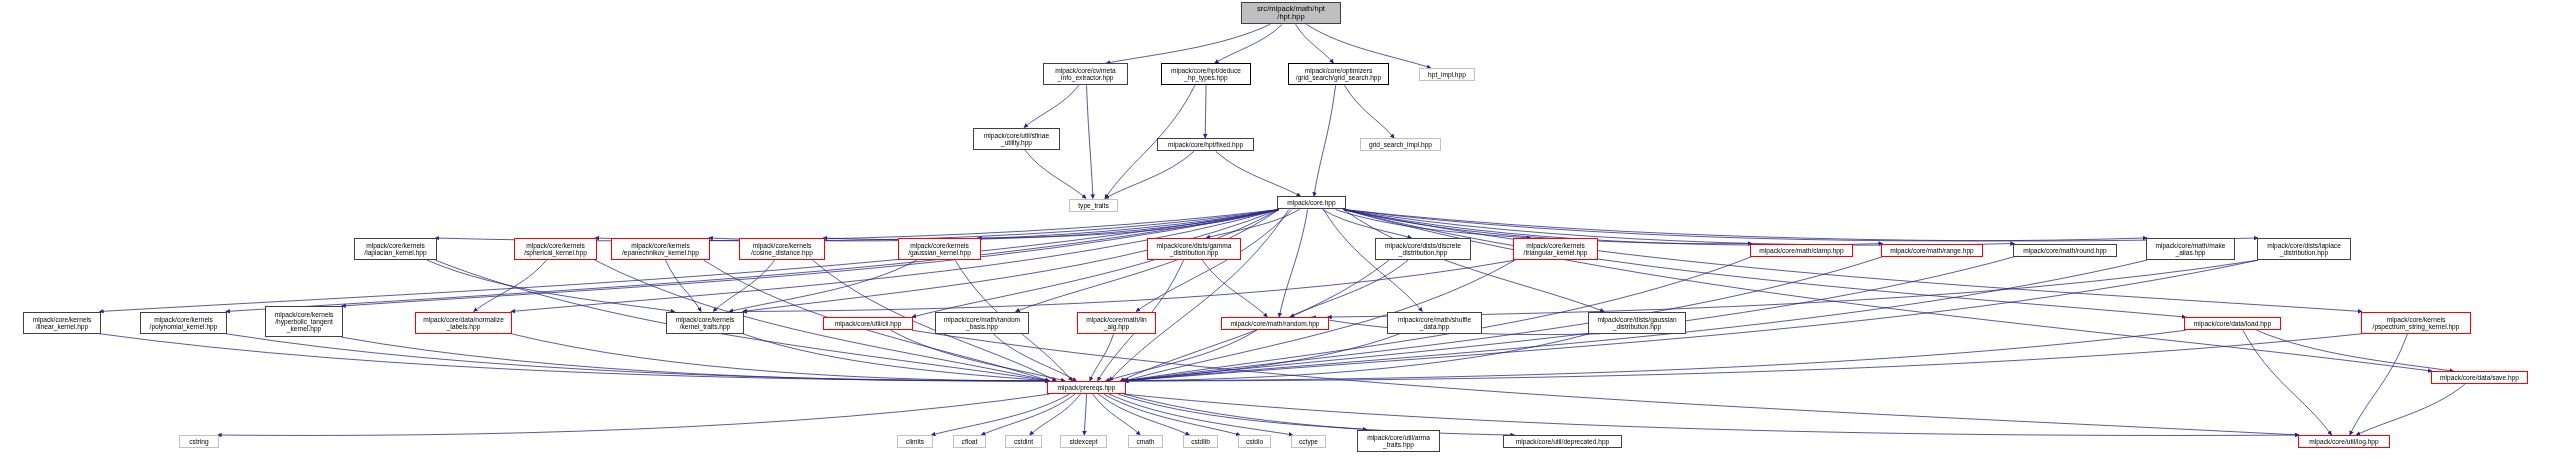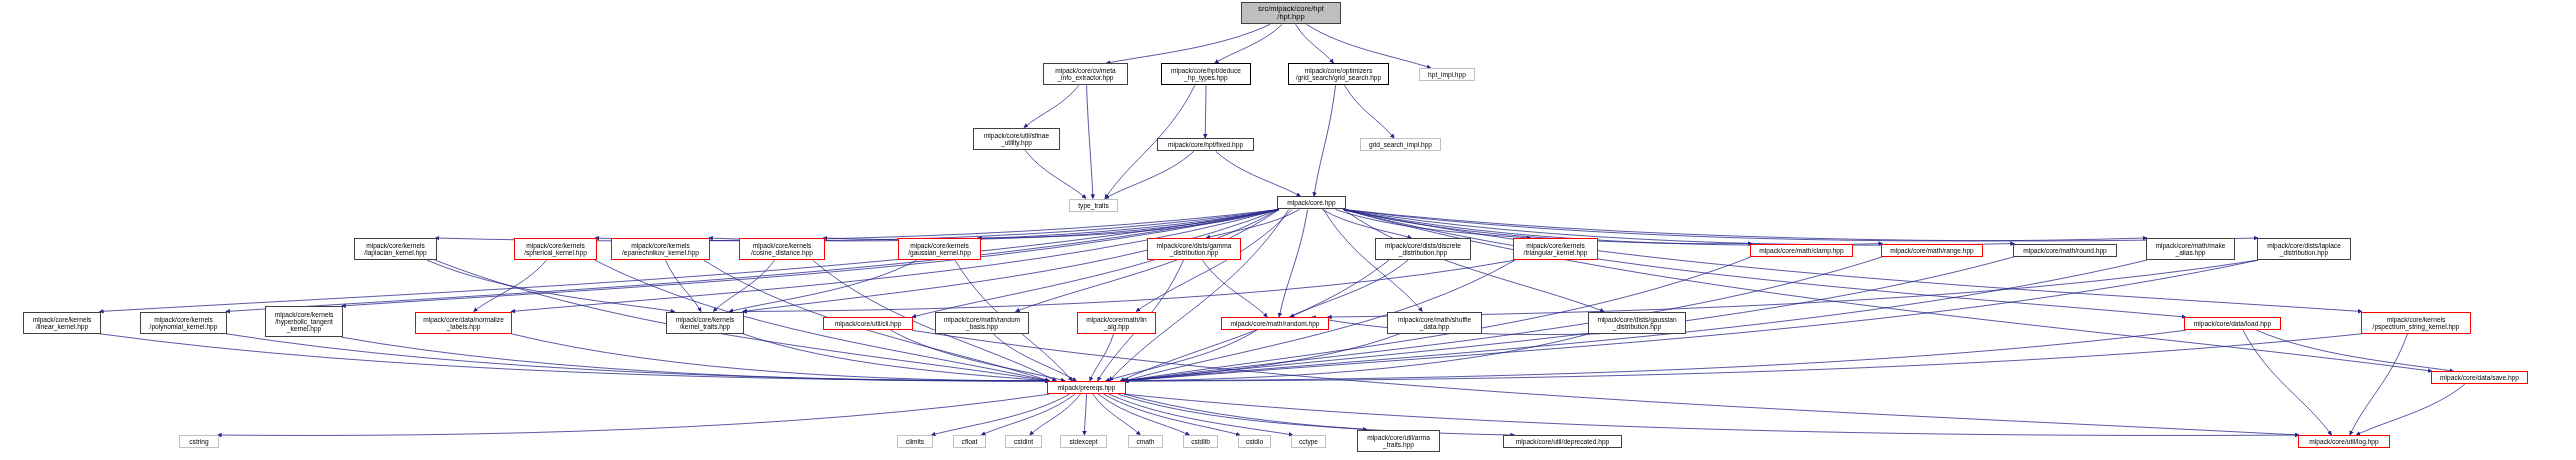--- a/index.html
+++ b/index.html
@@ -152,21 +152,21 @@
         <path d="M 1573.55 568 C 1594.07 596.944, 1621.43 606.974, 1641.95 627" fill="none" stroke="#252589" stroke-width="1.1" marker-end="url(#arrow)"></path>
         <path d="M 1581.45 568 C 1620.93 599.156, 1673.57 609.186, 1713.05 627" fill="none" stroke="#252589" stroke-width="1.1" marker-end="url(#arrow)"></path>
         <path d="M 1589.2 568 C 1648.24 601.438, 1726.96 611.4680000000001, 1786 627" fill="none" stroke="#252589" stroke-width="1.1" marker-end="url(#arrow)"></path>
         <path d="M 1596.95 568 C 1676.4650000000001 603.82675, 1782.4850000000001 613.85675, 1862 627" fill="none" stroke="#252589" stroke-width="1.1" marker-end="url(#arrow)"></path>
         <path d="M 1609.85 568 C 1717.49 603.508, 1861.01 612.178, 1968.65 619" fill="none" stroke="#252589" stroke-width="1.1" marker-end="url(#arrow)"></path>
         <path d="M 1619 568 C 1787.75 614.2375, 2012.75 624.2675, 2181.5 627" fill="none" stroke="#252589" stroke-width="1.1" marker-end="url(#arrow)"></path>
         <path d="M 1619 568 C 2126.9 620.55, 2804.1 630.58, 3312 627" fill="none" stroke="#252589" stroke-width="1.1" marker-end="url(#arrow)"></path>
       </g>
   </svg>
   <div id="node-layer">
-      <div class="node root" style="left: 1241px; top: 2.1px; width: 100px; height: 22px; font-size: 7.6px;">src/mlpack/core/hpt
+      <div class="node root" style="left: 1241px; top: 2.1px; width: 100px; height: 22px; font-size: 7.6px;">src/mlpack/math/hpt
 /hpt.hpp</div>
       <div class="node dark" style="left: 1043px; top: 63px; width: 85px; height: 22px; font-size: 6.6px;">mlpack/core/cv/meta
 _info_extractor.hpp</div>
       <div class="node " style="left: 1161px; top: 63px; width: 90px; height: 22px; font-size: 6.6px;">mlpack/core/hpt/deduce
 _hp_types.hpp</div>
       <div class="node " style="left: 1288px; top: 63px; width: 101px; height: 22px; font-size: 6.6px;">mlpack/core/optimizers
 /grid_search/grid_search.hpp</div>
       <div class="node grey" style="left: 1419px; top: 68px; width: 56px; height: 13px; font-size: 6.6px;">hpt_impl.hpp</div>
       <div class="node dark" style="left: 973px; top: 128px; width: 87px; height: 22px; font-size: 6.6px;">mlpack/core/util/sfinae
 _utility.hpp</div>

